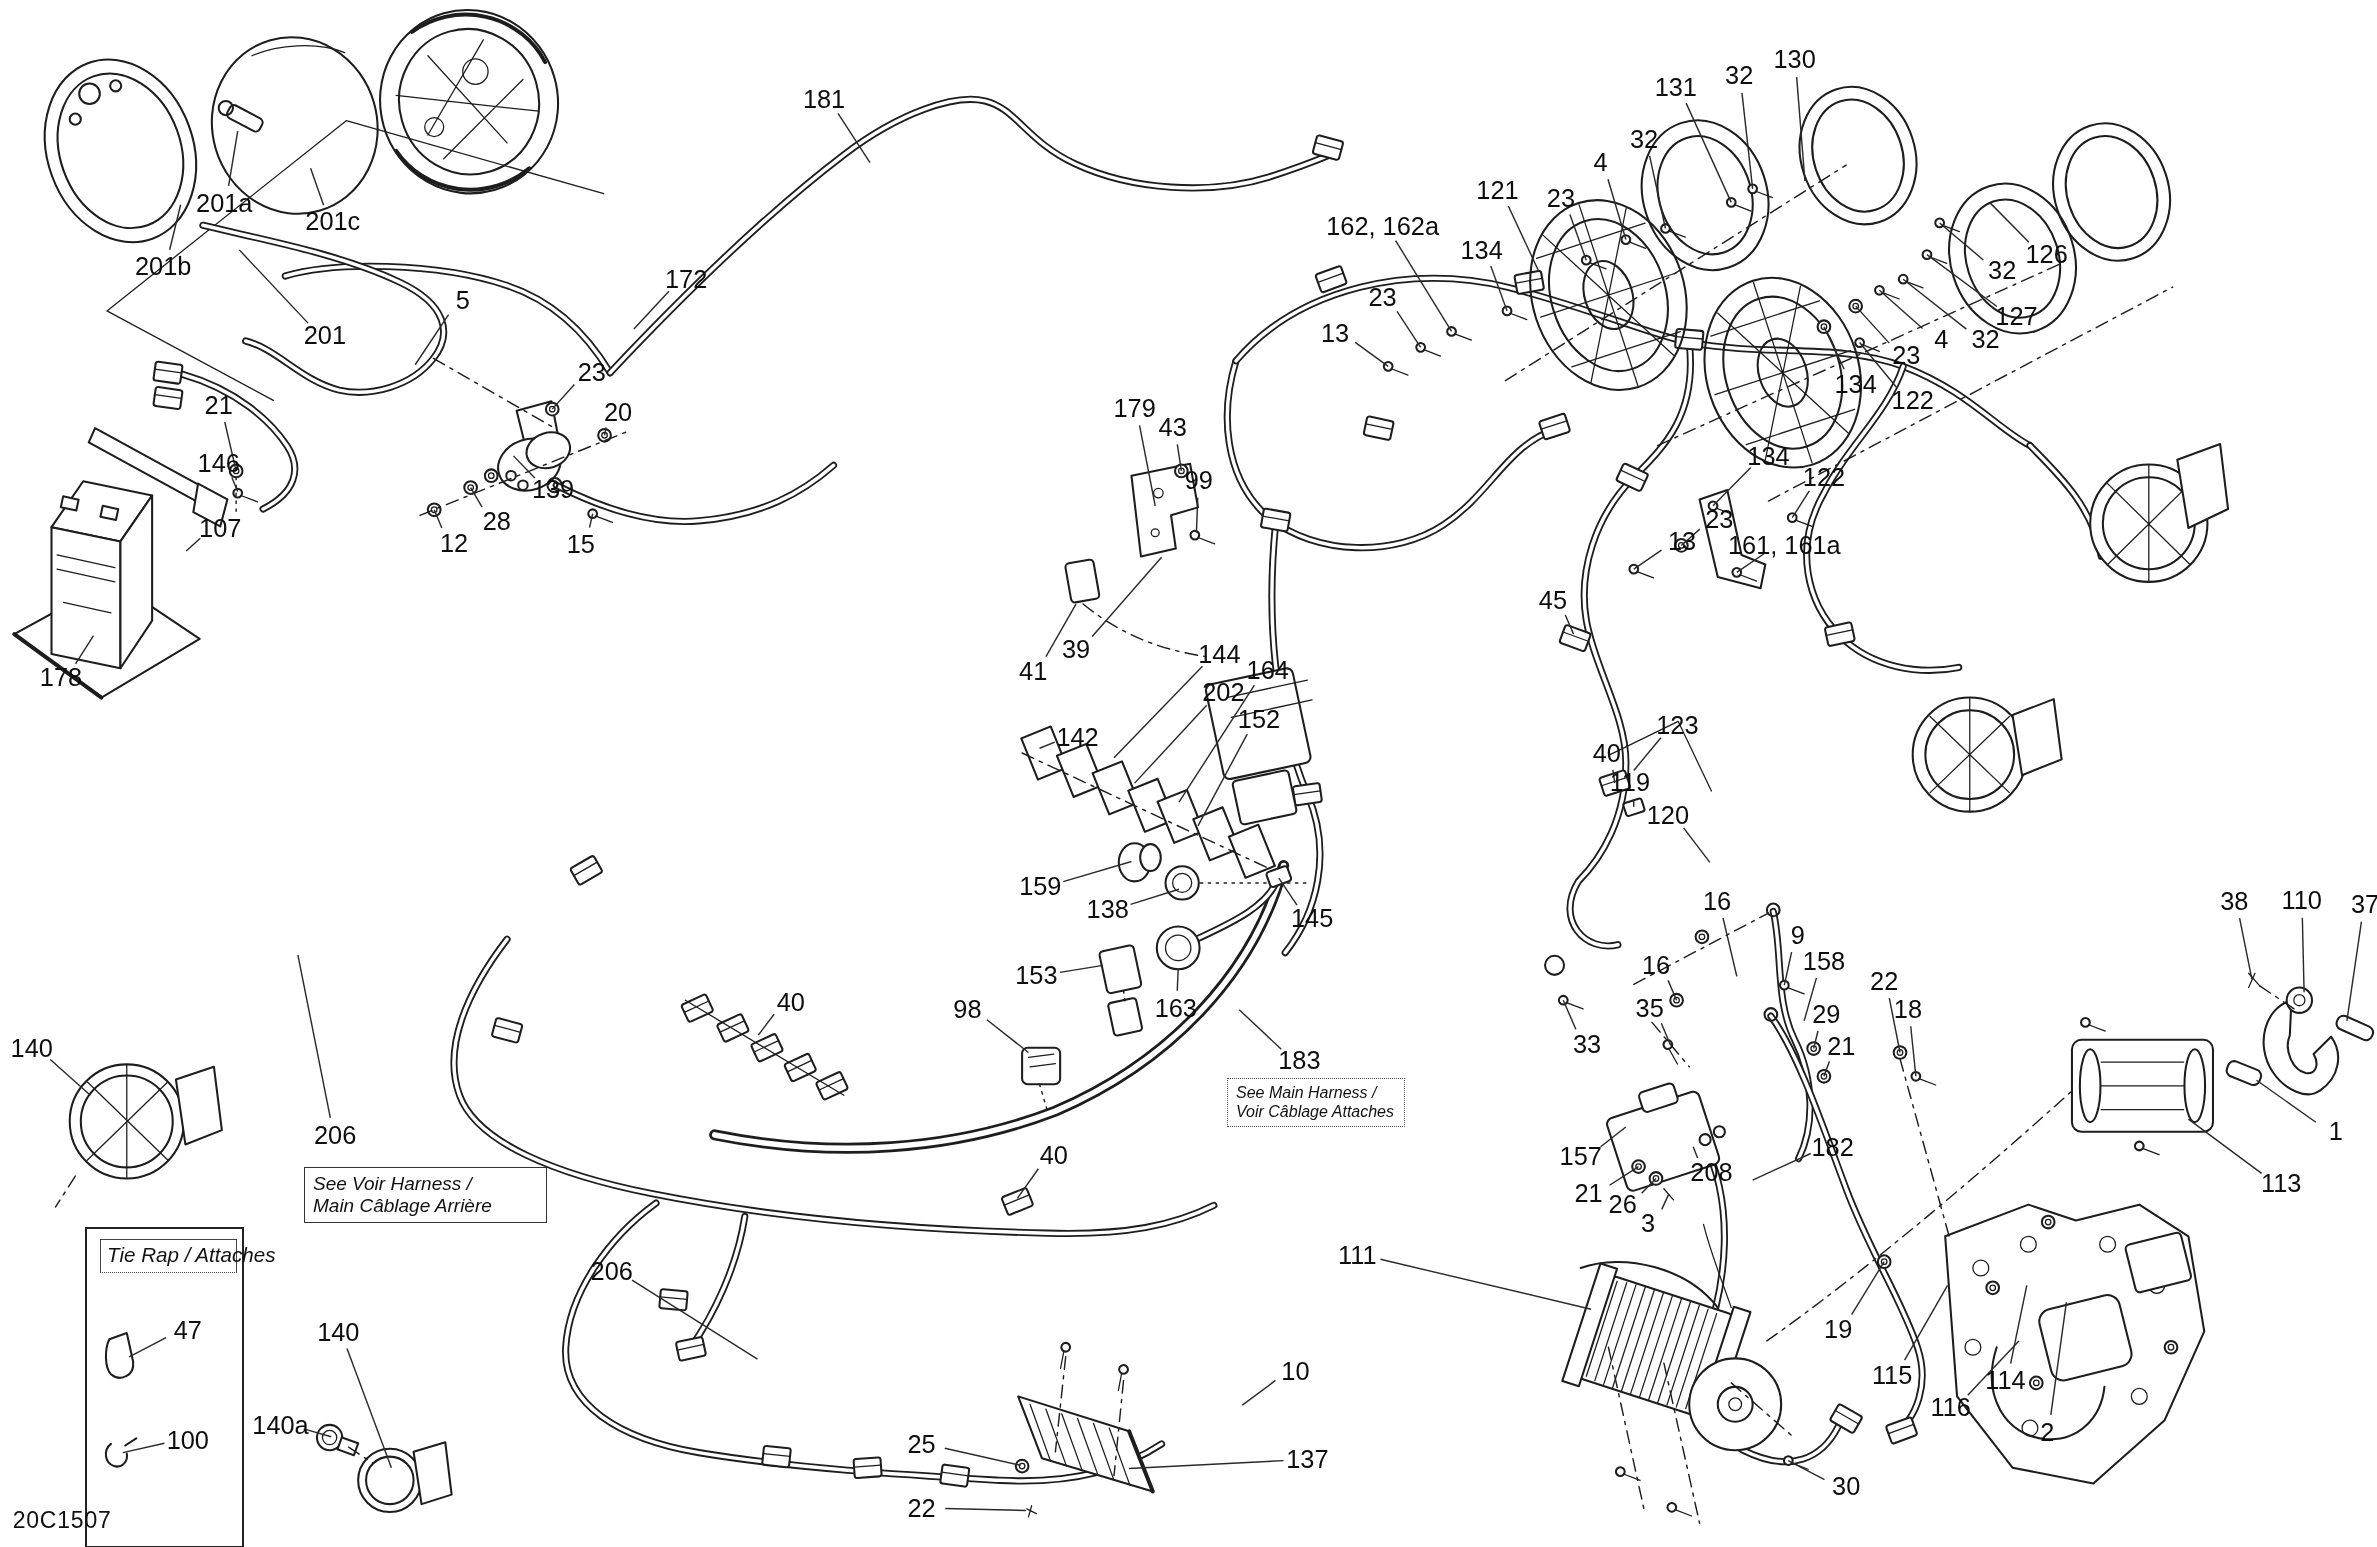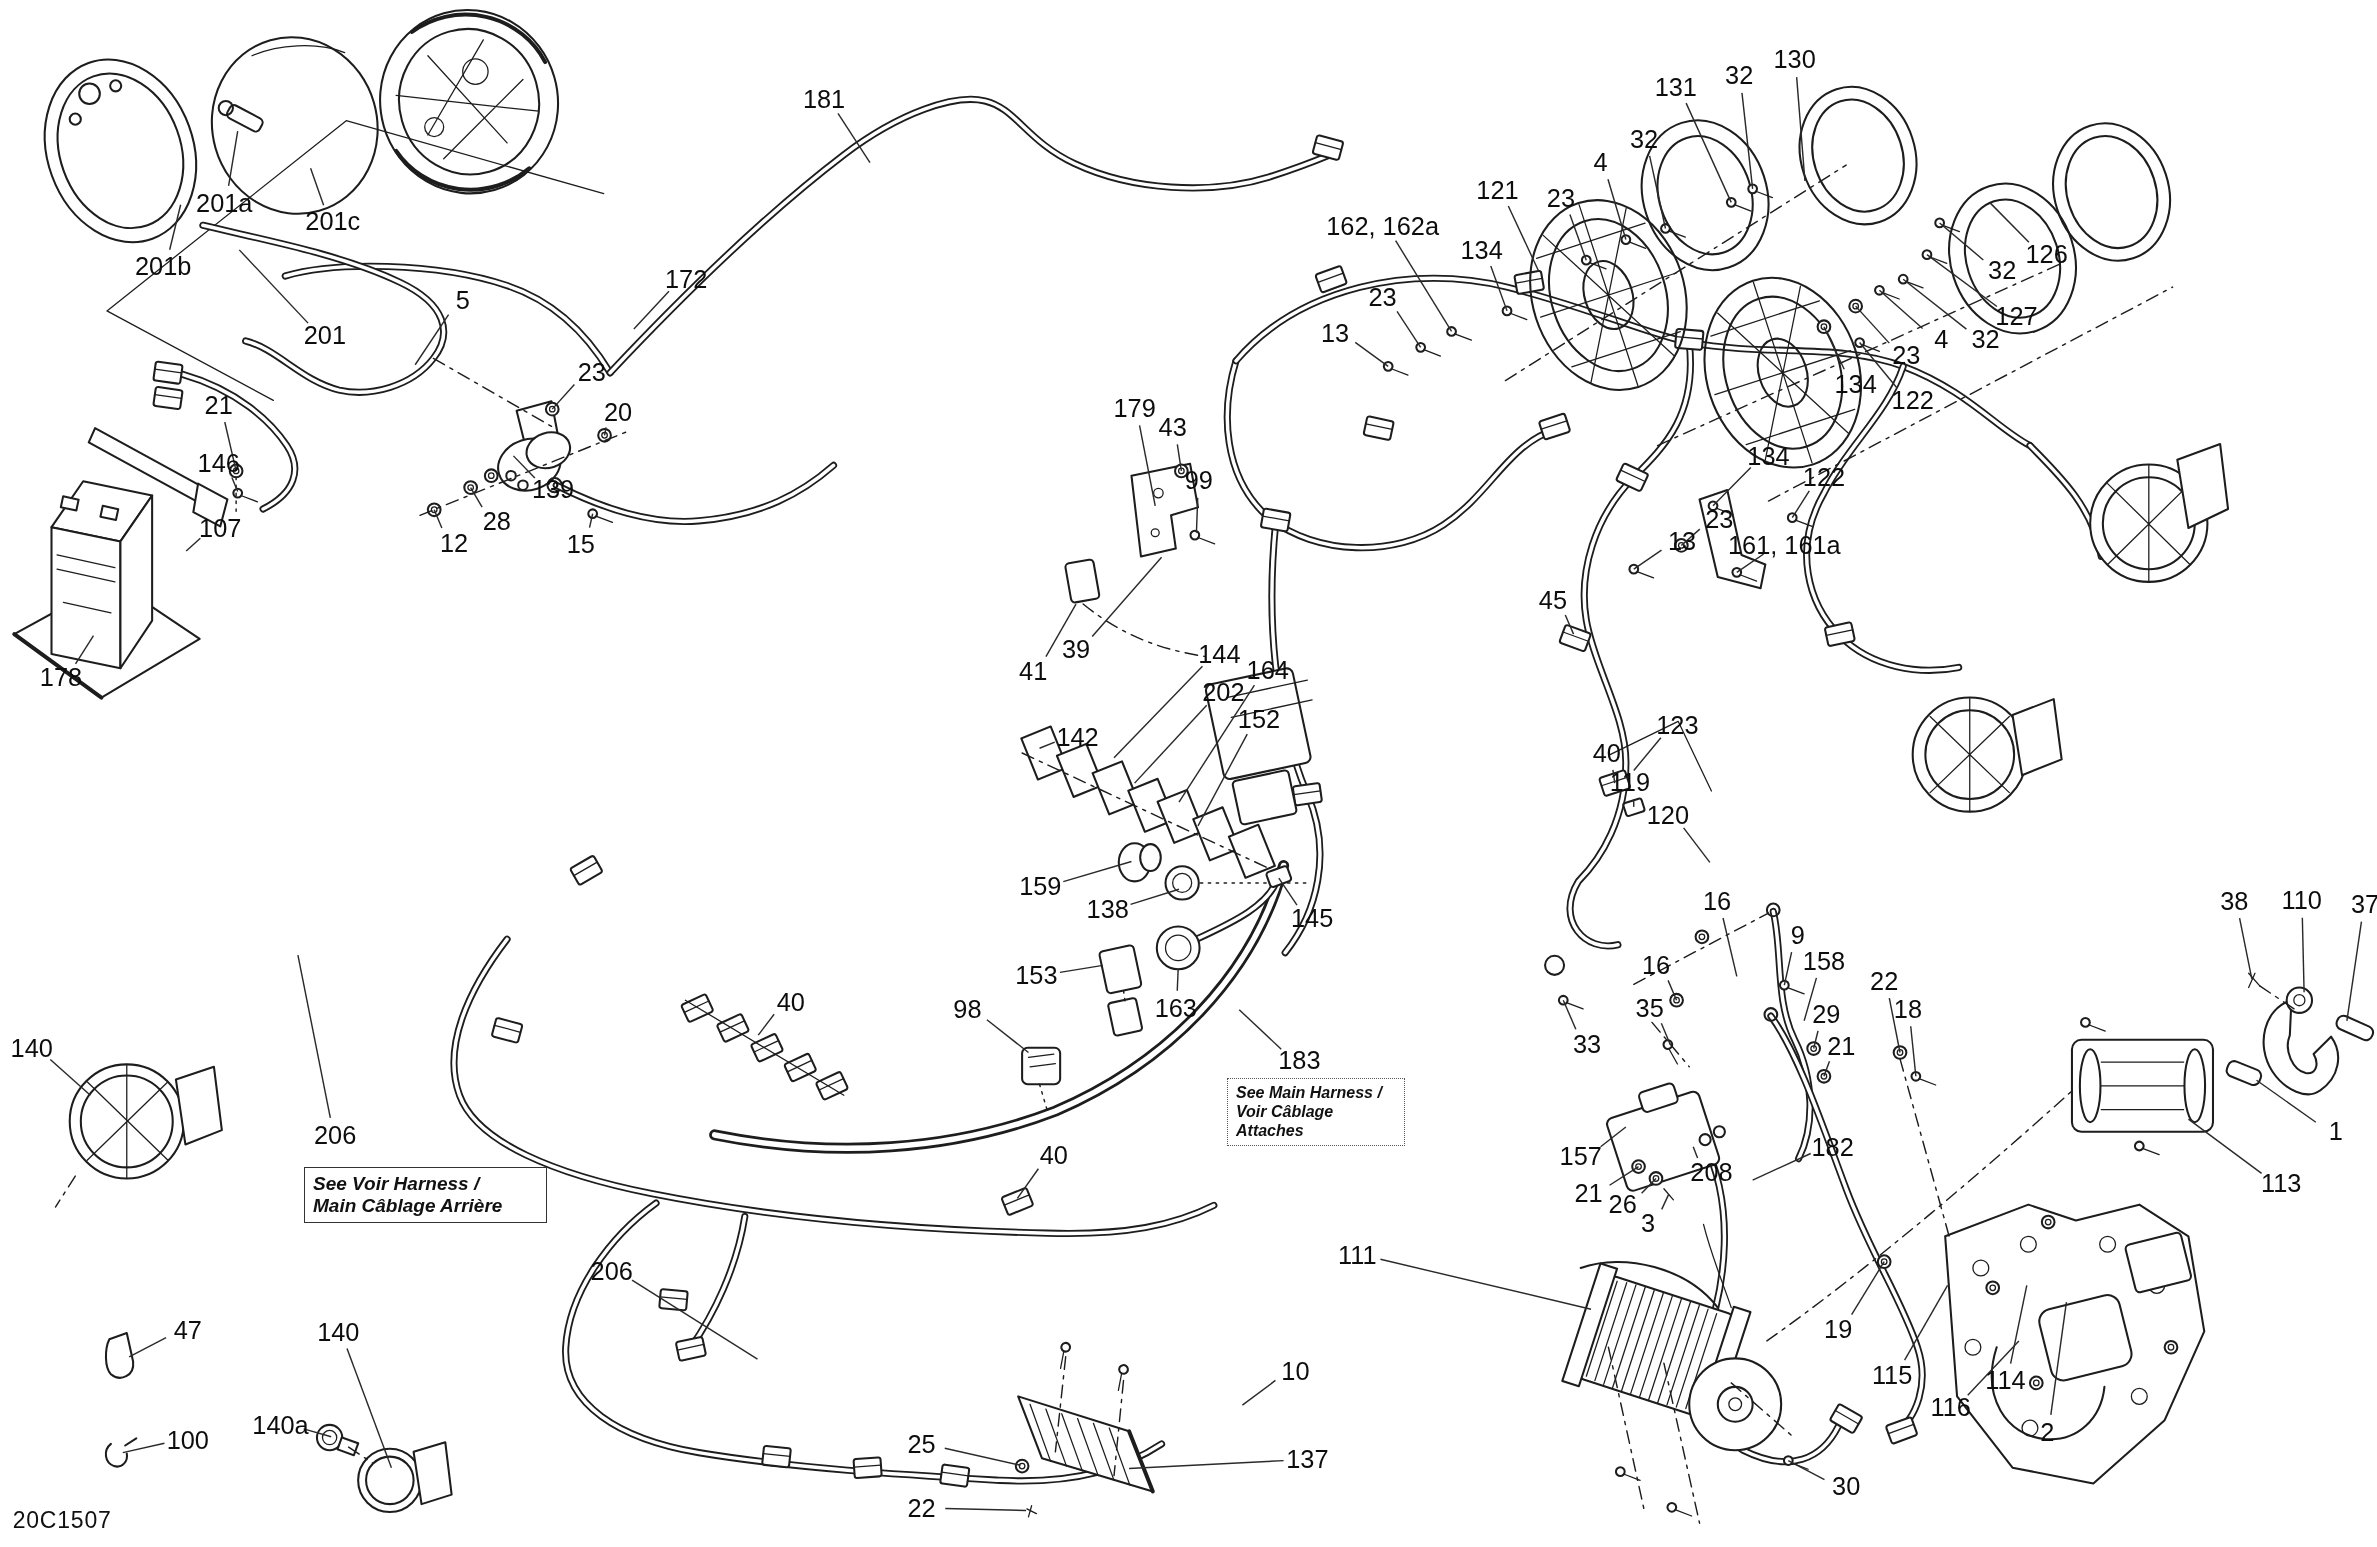--- a/index.html
+++ b/index.html
@@ -14,21 +14,21 @@
   .dot{stroke-dasharray:3 7;stroke-width:1.8;}
   .fillw{fill:#fff;stroke:#1d1d1d;stroke-width:2.6;stroke-linejoin:round;}
   .tube{fill:none;stroke:#1d1d1d;stroke-width:9;stroke-linecap:round;}
   .tubein{fill:none;stroke:#ffffff;stroke-width:4.4;stroke-linecap:round;}
   .tubeb{fill:none;stroke:#1d1d1d;stroke-width:14;stroke-linecap:round;}
   .tubebin{fill:none;stroke:#ffffff;stroke-width:7;stroke-linecap:round;}
   
   #overlay text{font:32px "Liberation Sans",sans-serif;fill:#0d0d0d;text-anchor:middle;}
   .leader{stroke:#2a2a2a;stroke-width:1.8;fill:none;}
   
-  .note{position:absolute;font-style:italic;line-height:1.18;padding:4.8px 8px;background:#fff;font-weight:bold;}
+  .note{position:absolute;font-style:italic;line-height:1.18;padding:4.8px 8px;background:#fff;}
   #note-main{left:1227px;top:1078px;width:160px;border:1.6px dotted #555;font-size:16px;}
   #note-rear{left:304px;top:1167px;width:225px;border:1.6px solid #333;font-size:19px;}
   .tierap{position:absolute;left:85px;top:1227px;width:155px;height:317px;border:2px solid #222;background:transparent;}
   .tierap .title{display:block;margin:9.5px 4.8px 0 12.7px;padding:3.2px 6.3px 5.5px;border:1.2px solid #444;
                  border-bottom:1.6px dotted #444;font-style:italic;font-size:20.6px;white-space:nowrap;}
   #partcode{position:absolute;left:12.7px;top:1507px;font-size:23px;letter-spacing:0.8px;}
 </style>
 </head>
 <body>
 
@@ -630,16 +630,19 @@
 
   <div class="note" id="note-main">
     <span>See Main Harness /</span><br>
     <span>Voir Câblage Attaches</span>
   </div>
   <div class="note" id="note-rear">
     <span>See Voir Harness /</span><br>
     <span>Main Câblage Arrière</span>
   </div>
 
+  <div class="tierap">
+    <span class="title">Tie Rap / Attaches</span>
+  </div>
 
   <div id="partcode">20C1507</div>
 </div>
 
 
 </body></html>

